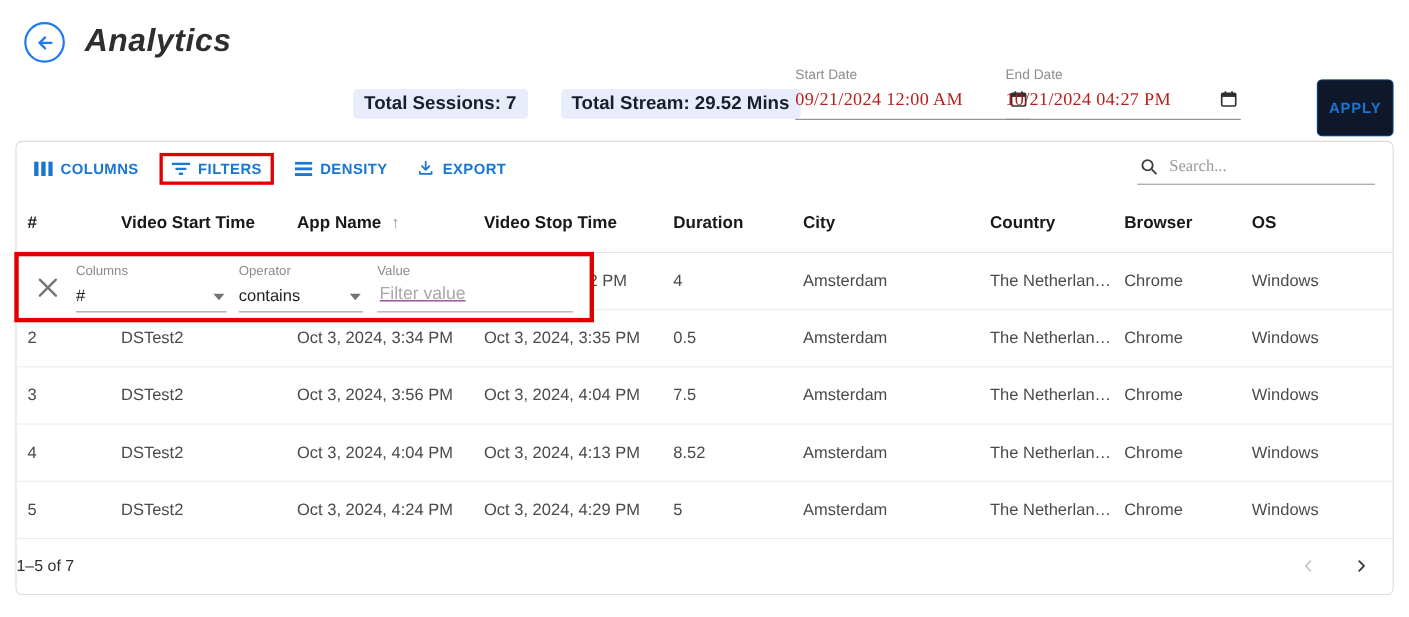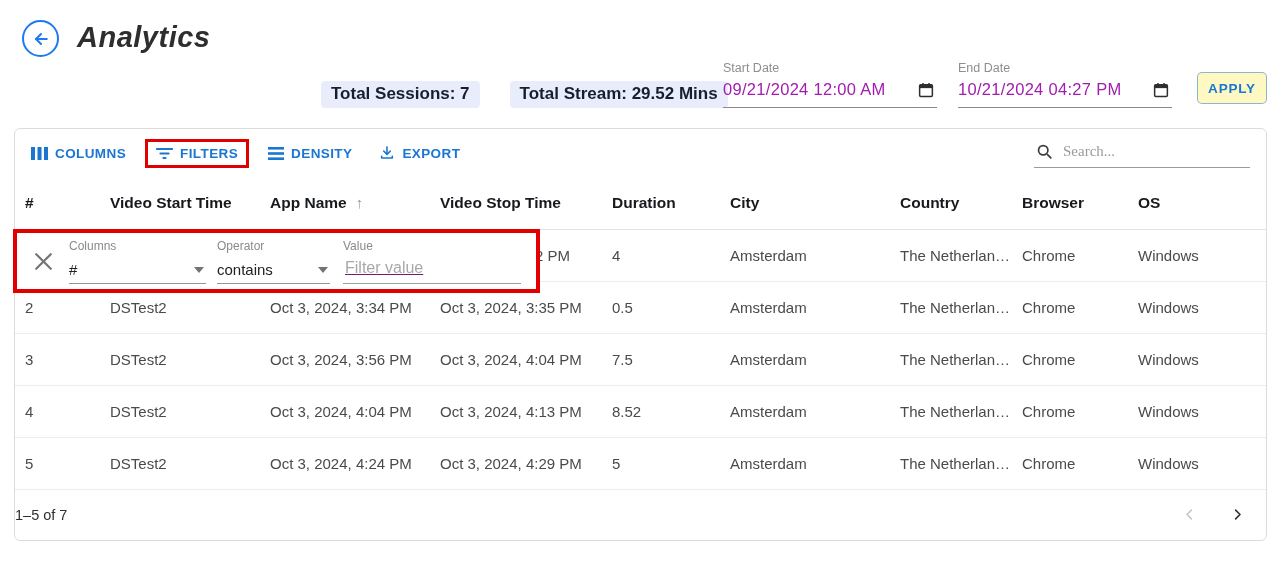--- a/index.html
+++ b/index.html
@@ -23,24 +23,24 @@
     background:#e9ecfb; color:#16202c; font-size:17px; font-weight:600;
     padding:3px 10px 4px; border-radius:4px; white-space:nowrap;
   }
   
   .datefield { position:absolute; top:61px; width:214px; }
   .datefield .lbl { font-size:12.5px; color:#8e8e8e; }
   .datefield .valrow {
     display:flex; align-items:center; justify-content:space-between;
     border-bottom:1px solid #8a8a8a; padding:5px 2px 8px 0;
   }
-  .datefield .val { font-size:16.5px; color:#a21caf; letter-spacing:0.3px; white-space:nowrap; }
+  .datefield .val { font-size:16.5px; color:#b91c1c; letter-spacing:0.3px; white-space:nowrap;font-family:Liberation Serif, serif; }
   .apply-btn {
-    position:absolute; left:1197px; top:72px; width:70px; height:32px;
-    border:1px solid rgba(25,118,210,0.5); border-radius:5px; background:#fef9c3;
+    position:absolute; left:1197px; top:72px; width:70px; height:52px;
+    border:1px solid rgba(25,118,210,0.5); border-radius:5px; background:#0f172a;
     color:#1976d2; font-size:13.5px; font-weight:600; letter-spacing:0.8px;
     display:flex; align-items:center; justify-content:center; cursor:pointer;
   }
   
   .card {
     position:absolute; left:14px; top:128px; width:1253px; height:413px;
     border:1px solid #dcdcdc; border-radius:6px; background:#fff;
   }
   :root { --cols: 85px 160px 170px 172px 118px 170px 122px 116px minmax(0,1fr); }
   .toolbar { height:48px; display:flex; align-items:center; padding:0 16px; }
@@ -120,21 +120,21 @@
     <span>
       <svg width="18" height="18" viewBox="0 0 24 24">
           <rect x="3.5" y="5" width="17" height="15.5" rx="1.5" fill="none" stroke="#2f2f2f" stroke-width="2"></rect>
           <rect x="3.5" y="5" width="17" height="4.5" fill="#2f2f2f"></rect>
           <line x1="8" y1="2.5" x2="8" y2="6" stroke="#2f2f2f" stroke-width="2"></line>
           <line x1="16" y1="2.5" x2="16" y2="6" stroke="#2f2f2f" stroke-width="2"></line>
         </svg>
     </span>
   </div>
 </div>
-<div class="datefield" style="left:958px;">
+<div class="datefield" style="left:914px;">
   <div class="lbl">End Date</div>
   <div class="valrow">
     <span class="val">10/21/2024 04:27 PM</span>
     <span>
       <svg width="18" height="18" viewBox="0 0 24 24">
           <rect x="3.5" y="5" width="17" height="15.5" rx="1.5" fill="none" stroke="#2f2f2f" stroke-width="2"></rect>
           <rect x="3.5" y="5" width="17" height="4.5" fill="#2f2f2f"></rect>
           <line x1="8" y1="2.5" x2="8" y2="6" stroke="#2f2f2f" stroke-width="2"></line>
           <line x1="16" y1="2.5" x2="16" y2="6" stroke="#2f2f2f" stroke-width="2"></line>
         </svg>

